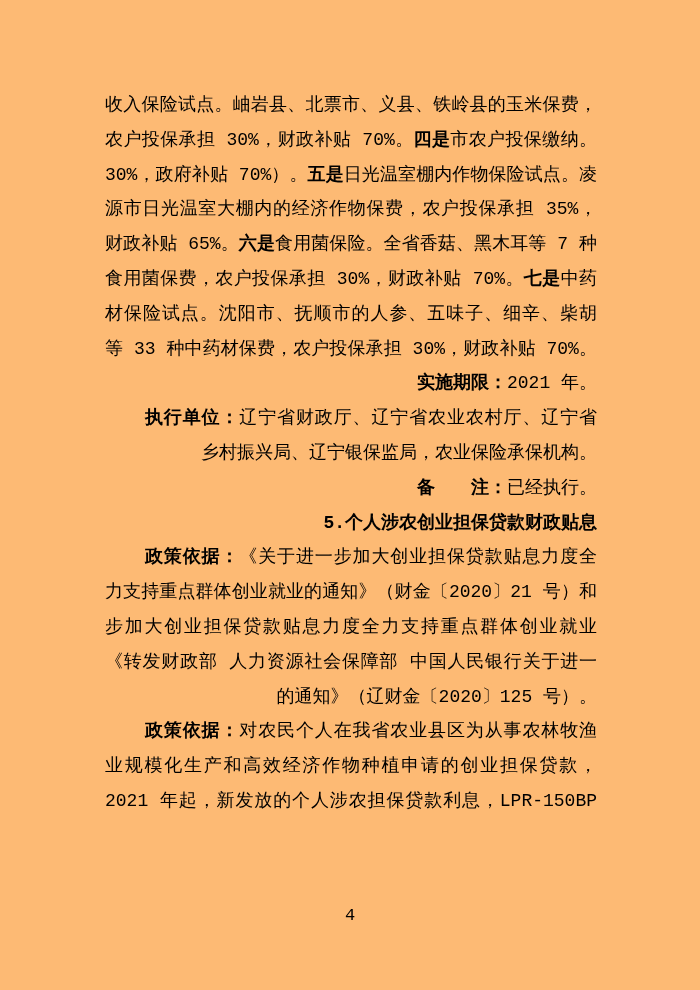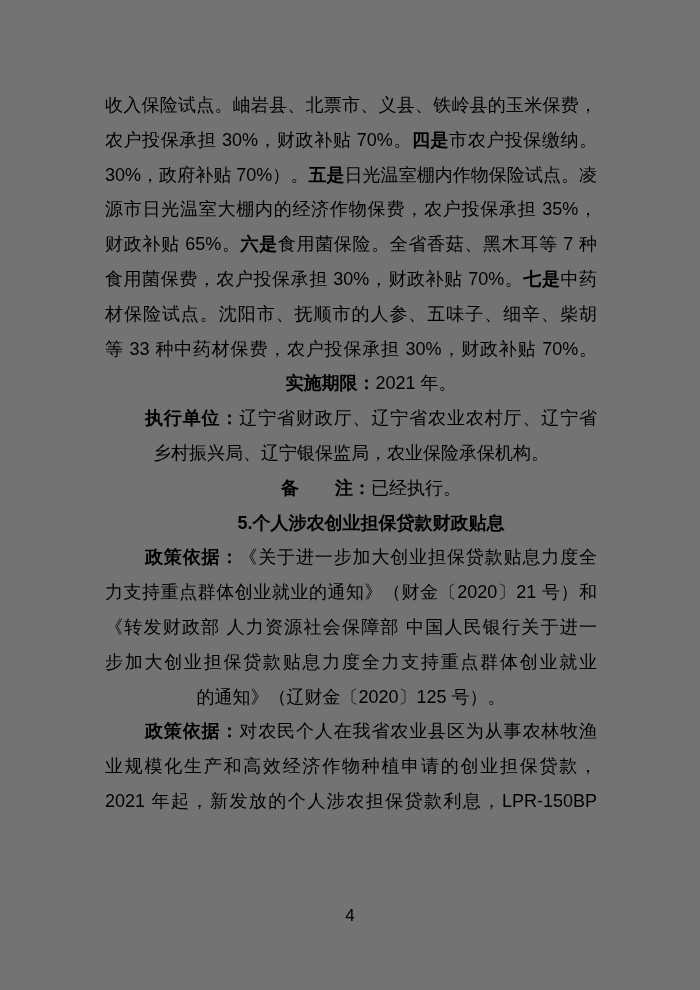--- a/index.html
+++ b/index.html
@@ -4,37 +4,37 @@
 <style>
   html, body {
     margin: 0;
     padding: 0;
     background: #ffffff;
   }
   .page {
     position: relative;
     width: 700px;
     height: 990px;
-    background: #737373;
+    background: #fdba74;
     overflow: hidden;
-    font-family: Liberation Sans, sans-serif;
+    font-family: Liberation Mono, monospace;
     color: #000000;
   }
   .doc-body {
     position: absolute;
     left: 105px;
     top: 88px;
     width: 492px;
   }
   .line {
     height: 34.8px;
     line-height: 34.8px;
     font-size: 18px;
     white-space: nowrap;
-    text-align: center;
+    text-align: right;
     color: #000000;
   }
   .line.justify {
     white-space: normal;
     text-align: justify;
     text-align-last: justify;
     text-justify: inter-character;
   }
   .line.indent {
     text-indent: 40px;
@@ -65,21 +65,21 @@
       <div class="line justify"><span>食用菌保费，农户投保承担 30%，财政补贴 70%。</span><span class="bold">七是</span><span>中药</span></div>
       <div class="line justify"><span>材保险试点。沈阳市、抚顺市的人参、五味子、细辛、柴胡</span></div>
       <div class="line justify"><span>等 33 种中药材保费，农户投保承担 30%，财政补贴 70%。</span></div>
       <div class="line indent"><span class="bold">实施期限：</span><span>2021 年。</span></div>
       <div class="line indent justify"><span class="bold">执行单位：</span><span>辽宁省财政厅、辽宁省农业农村厅、辽宁省</span></div>
       <div class="line"><span>乡村振兴局、辽宁银保监局，农业保险承保机构。</span></div>
       <div class="line indent"><span class="bold">备　　注：</span><span>已经执行。</span></div>
       <div class="line indent"><span class="bold">5.个人涉农创业担保贷款财政贴息</span></div>
       <div class="line indent justify"><span class="bold">政策依据：</span><span>《关于进一步加大创业担保贷款贴息力度全</span></div>
       <div class="line justify"><span>力支持重点群体创业就业的通知》（财金〔2020〕21 号）和</span></div>
+      <div class="line justify"><span>步加大创业担保贷款贴息力度全力支持重点群体创业就业</span></div>
       <div class="line justify"><span>《转发财政部 人力资源社会保障部 中国人民银行关于进一</span></div>
-      <div class="line justify"><span>步加大创业担保贷款贴息力度全力支持重点群体创业就业</span></div>
       <div class="line"><span>的通知》（辽财金〔2020〕125 号）。</span></div>
       <div class="line indent justify"><span class="bold">政策依据：</span><span>对农民个人在我省农业县区为从事农林牧渔</span></div>
       <div class="line justify"><span>业规模化生产和高效经济作物种植申请的创业担保贷款，</span></div>
       <div class="line justify"><span>2021 年起，新发放的个人涉农担保贷款利息，LPR-150BP</span></div>
     </div>
   <div class="page-number">4</div>
 </div>
 
 </body></html>

